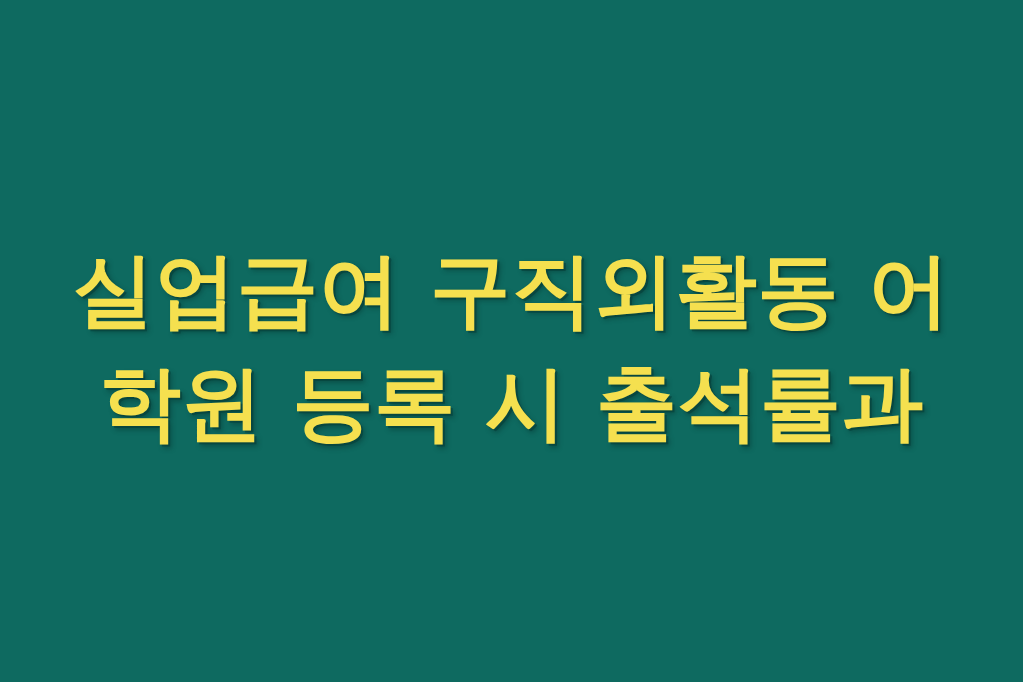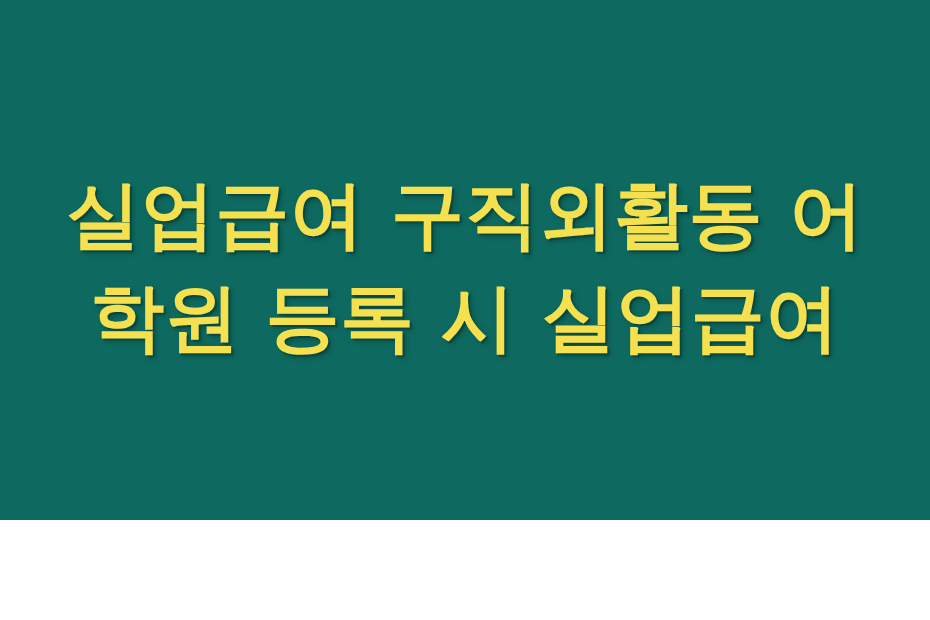--- a/index.html
+++ b/index.html
@@ -10,21 +10,21 @@
   body {
     width: 930px;
     height: 620px;
     overflow: hidden;
     font-family: "DejaVu Sans", "Liberation Sans", sans-serif;
   }
 
   #card {
     position: relative;
     width: 930px;
-    height: 520px;
+    height: 620px;
     box-sizing: border-box;
     display: flex;
     align-items: center;
     justify-content: center;
     background: #0E6A60;
   }
 
   #headline {
     width: 100%;
     text-align: center;
@@ -46,15 +46,15 @@
        2px 2px 0 rgba(6, 60, 54, 0.55),
        3px 3px 5px rgba(4, 42, 38, 0.40);
   }
 </style>
 </head>
 <body>
 
 <div id="card" style="background: rgb(14, 106, 96);">
   <div id="headline">
     <span class="headline-line" style="color: rgb(245, 224, 79);">실업급여 구직외활동 어</span>
-    <span class="headline-line" style="color: rgb(245, 224, 79);">학원 등록 시 실업급여</span>
+    <span class="headline-line" style="color: rgb(245, 224, 79);">학원 등록 시 출석률과</span>
   </div>
 </div>
 
 </body></html>

